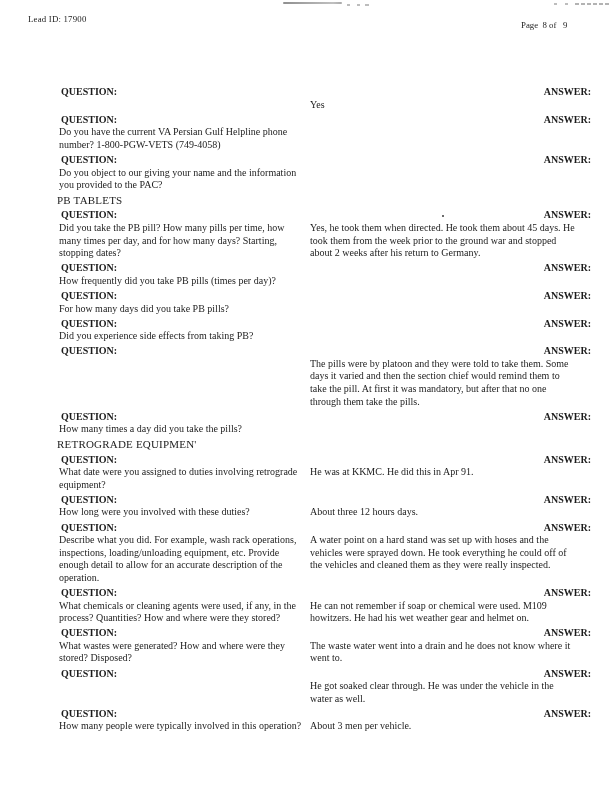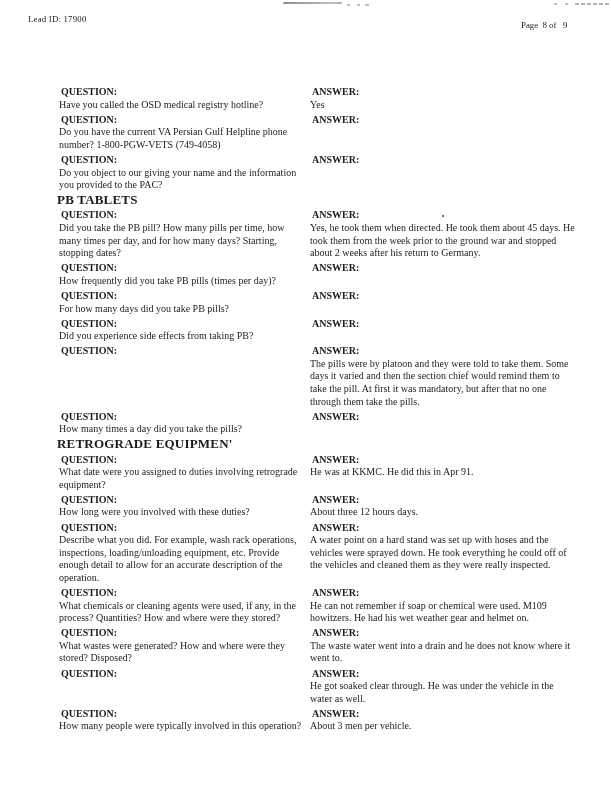--- a/index.html
+++ b/index.html
@@ -24,24 +24,24 @@
   }
   .qa-row {
     display:grid;
     grid-template-columns:253px 1fr;
     margin-bottom:2.5px;
     font-size:10px; line-height:12.6px;
   }
   .lbl { font-weight:bold; }
   .q-lbl { padding-left:4px; }
   .q-text { padding-left:2px; padding-right:8px; }
-  .a-lbl { padding-left:2px; }
+  .a-lbl { padding-left:2px;text-align:right; }
   .a-text { max-width:268px; }
   .section-header {
-    font-weight:bold; font-size:13px; line-height:12.6px;
+    font-weight:normal; font-size:11px; line-height:12.6px;
     margin:2px 0 2.5px 0; letter-spacing:0.2px;
   }
   
   .artifact { position:absolute; }
   .art-streak {
     left:283px; top:2px; width:59px; height:2px;
     background:linear-gradient(to right,#8f8f8f,#c0c0c0 85%,#a8a8a8);
     border-radius:1px;
   }
   .art-m1 { left:347px; top:4px; width:3px; height:1.5px; background:#bdbdbd; }
@@ -70,21 +70,20 @@
 <div class="artifact art-r3"></div>
 <div class="artifact art-dot"></div>
 
 <div class="lead-id">Lead ID: 17900</div>
 <div class="page-num">Page  8 of   9</div>
 
 <div class="content">
     <div class="qa-row">
       <div class="q-cell">
         <div class="lbl q-lbl">QUESTION:</div>
-        <div class="q-text">Have you called the OSD medical registry hotline?</div>
       </div>
       <div class="a-cell">
         <div class="lbl a-lbl">ANSWER:</div>
         <div class="a-text">Yes</div>
       </div>
     </div>
     <div class="qa-row">
       <div class="q-cell">
         <div class="lbl q-lbl">QUESTION:</div>
         <div class="q-text">Do you have the current VA Persian Gulf Helpline phone number?  1-800-PGW-VETS (749-4058)</div>

